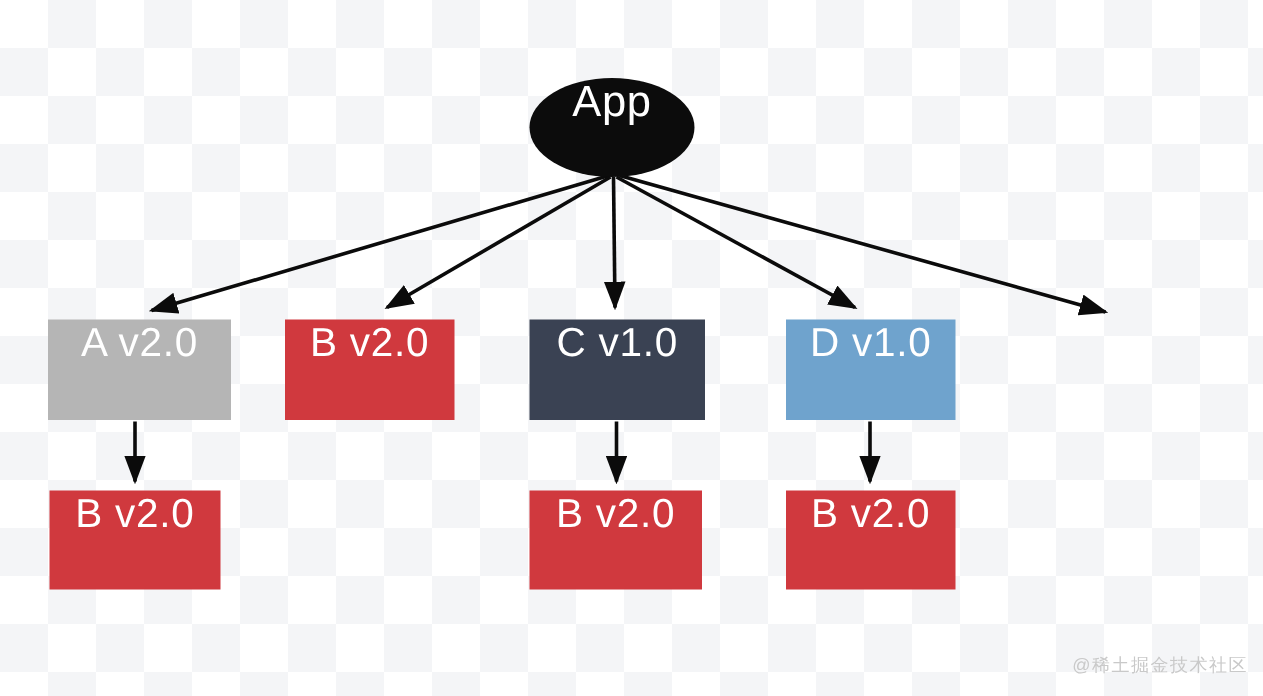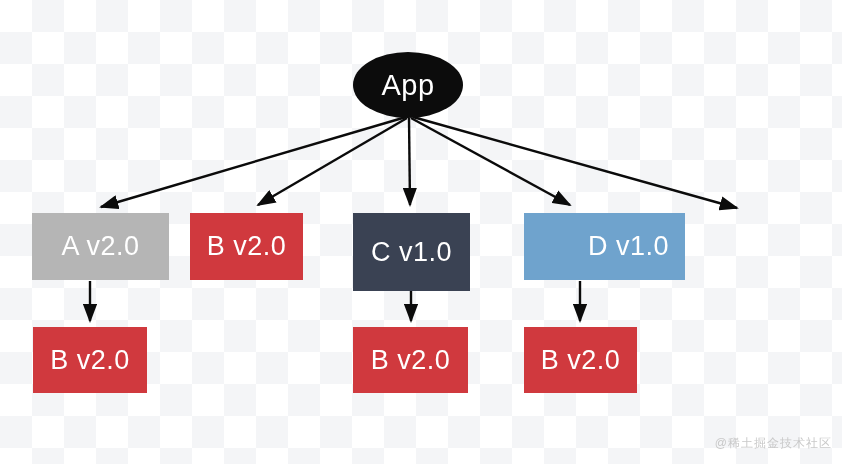--- a/index.html
+++ b/index.html
@@ -20,21 +20,21 @@
     position: absolute;
     left: 0;
     top: 0;
     width: 842px;
     height: 464px;
     pointer-events: none;
   }
   .node {
     position: absolute;
     display: flex;
-    align-items: center;
+    align-items: flex-start;
     justify-content: center;
     color: #ffffff;
     font-size: 27px;
     letter-spacing: 0.5px;
     white-space: nowrap;
     user-select: none;
   }
   .node.ellipse {
     background: #0c0c0c;
     border-radius: 50%;
@@ -67,33 +67,33 @@
     <line x1="413" y1="117" x2="737" y2="208" stroke="#0b0b0b" stroke-width="2.4" marker-end="url(#arrow)"></line>
     <line x1="90" y1="281" x2="90" y2="321" stroke="#0b0b0b" stroke-width="2.4" marker-end="url(#arrow)"></line>
     <line x1="411" y1="281" x2="411" y2="321" stroke="#0b0b0b" stroke-width="2.4" marker-end="url(#arrow)"></line>
     <line x1="580" y1="281" x2="580" y2="321" stroke="#0b0b0b" stroke-width="2.4" marker-end="url(#arrow)"></line>
   </svg>
 
   <div class="node ellipse" style="left: 353px; top: 52px; width: 110px; height: 66px; background-color: rgb(12, 12, 12);">
     <span>App</span>
   </div>
 
-  <div class="node" style="left: 32px; top: 213px; width: 137px; height: 67px; background-color: rgb(181, 181, 181);">
+  <div class="node" style="left: 32px; top: 213px; width: 122px; height: 67px; background-color: rgb(181, 181, 181);">
     <span>A v2.0</span>
   </div>
 
   <div class="node" style="left: 190px; top: 213px; width: 113px; height: 67px; background-color: rgb(208, 57, 62);">
     <span>B v2.0</span>
   </div>
 
-  <div class="node" style="left: 353px; top: 213px; width: 117px; height: 78px; background-color: rgb(58, 66, 83);">
+  <div class="node" style="left: 353px; top: 213px; width: 117px; height: 67px; background-color: rgb(58, 66, 83);">
     <span>C v1.0</span>
   </div>
 
-  <div class="node" style="left: 524px; top: 213px; width: 113px; height: 67px; background-color: rgb(111, 163, 205); padding-left: 48px;">
+  <div class="node" style="left: 524px; top: 213px; width: 113px; height: 67px; background-color: rgb(111, 163, 205);">
     <span>D v1.0</span>
   </div>
 
 
   <div class="node" style="left: 33px; top: 327px; width: 114px; height: 66px; background-color: rgb(208, 57, 62);">
     <span>B v2.0</span>
   </div>
 
   <div class="node" style="left: 353px; top: 327px; width: 115px; height: 66px; background-color: rgb(208, 57, 62);">
     <span>B v2.0</span>

